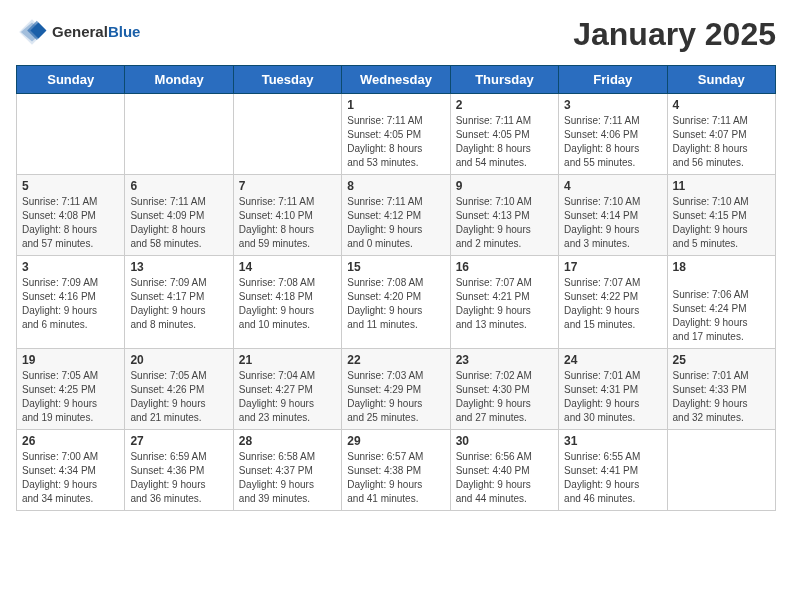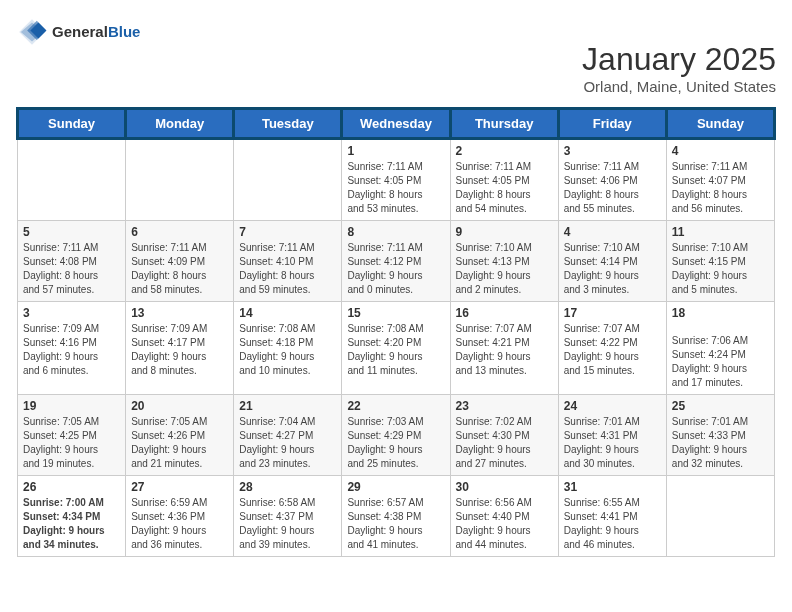--- a/index.html
+++ b/index.html
@@ -38,40 +38,39 @@
     }
     .logo-icon {
       width: 32px;
       height: 32px;
     }
     .title-area {
       text-align: right;
     }
     .month-title {
       font-size: 32px;
-      font-weight: normal;
+      font-weight: bold;
       color: #333;
-      margin-top: 25px;
     }
     .location-title {
       font-size: 15px;
       color: #555;
     }
     .calendar {
       width: 100%;
       border-collapse: collapse;
       border: 1px solid #ccc;
     }
     .calendar th {
       background-color: #2a6dbf;
       color: #fff;
       text-align: center;
       padding: 6px 4px;
       font-size: 13px;
-      border: 3px solid #0c4a6e;
+      border: 1px solid #0c4a6e;
     }
     .calendar td {
       vertical-align: top;
       padding: 4px 5px;
       border: 1px solid #ccc;
       font-size: 10.5px;
       color: #333;
       width: calc(100% / 7);
       min-height: 80px;
       background: #fff;
@@ -105,21 +104,20 @@
       <polygon points="26,6 38,18 26,30 14,18" fill="#1a5fa8" opacity="0.6"></polygon>
       <polygon points="28,8 38,18 28,28 18,18" fill="#1a5fa8"></polygon>
     </svg>
     <div class="logo-text">
       <span class="logo-general">General</span>
       <span class="logo-blue">Blue</span>
     </div>
   </div>
   <div class="title-area">
     <div class="month-title">January 2025</div>
-    <div class="location-title">Orland, Maine, United States</div>
   </div>
 </div>
 
 <table class="calendar">
   <thead>
     <tr id="weekday-header">
     <th>Sunday</th>
         <th>Monday</th>
         <th>Tuesday</th>
         <th>Wednesday</th>
@@ -311,21 +309,21 @@
           <span class="day-number">25</span>
           <div class="day-info" style="white-space: pre-line;">Sunrise: 7:01 AM
 Sunset: 4:33 PM
 Daylight: 9 hours
 and 32 minutes.</div>
         </td>
       </tr>
       <tr>
         <td>
           <span class="day-number">26</span>
-          <div class="day-info" style="white-space: pre-line; font-weight: bold;">Sunrise: 7:00 AM
+          <div class="day-info" style="white-space: pre-line;">Sunrise: 7:00 AM
 Sunset: 4:34 PM
 Daylight: 9 hours
 and 34 minutes.</div>
         </td>
         <td>
           <span class="day-number">27</span>
           <div class="day-info" style="white-space: pre-line;">Sunrise: 6:59 AM
 Sunset: 4:36 PM
 Daylight: 9 hours
 and 36 minutes.</div>

